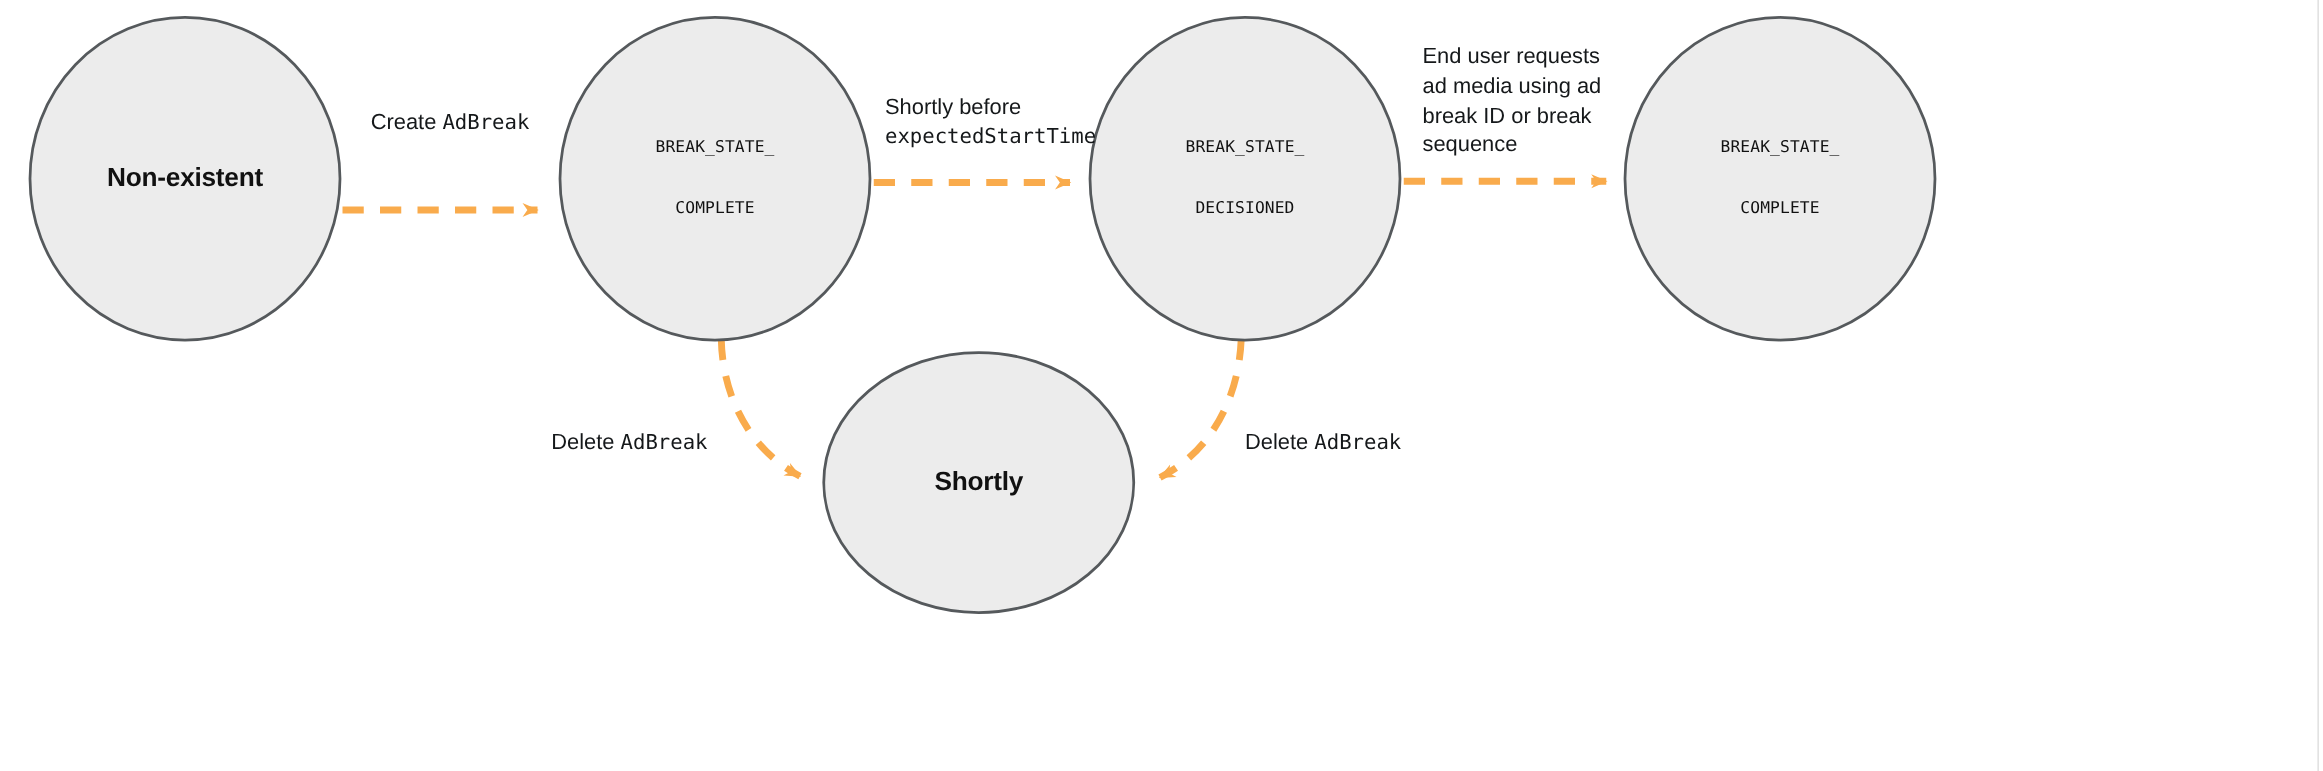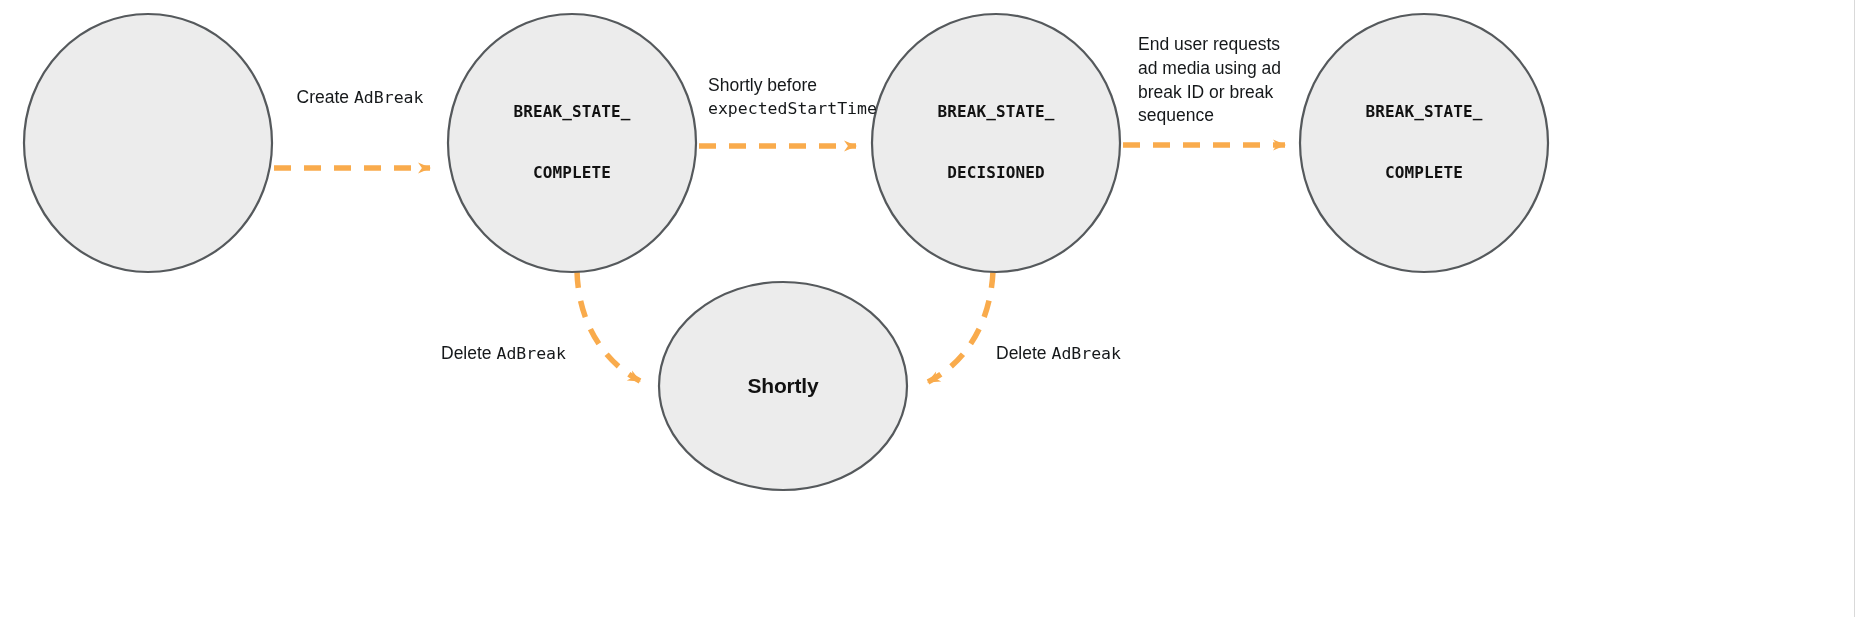--- a/index.html
+++ b/index.html
@@ -52,22 +52,22 @@
     transform: translate(-50%, -50%);
   }
   .node-label.sans-bold {
     font-family: "Liberation Sans", sans-serif;
     font-weight: bold;
     font-size: 21px;
     letter-spacing: -0.2px;
   }
   .node-label.mono-bold {
     font-family: "DejaVu Sans Mono", "Liberation Mono", monospace;
-    font-weight: bold;
-    font-size: 16px;
+    font-weight: normal;
+    font-size: 13px;
     letter-spacing: 0.1px;
   }
   .edge-label {
     position: absolute;
     color: #15181a;
     line-height: 1.36;
     white-space: pre;
     pointer-events: none;
   }
   .edge-label .txt-sans {
@@ -123,20 +123,23 @@
       <path class="edge-path" d="M 993 271 C 991 319 969 361 928 382" marker-end="url(#arrow-open)" style="stroke: rgb(249, 171, 76);"></path>
     </g>
 
     <ellipse class="node-ellipse" cx="148" cy="143" rx="124" ry="129" style="fill: rgb(236, 236, 236); stroke: rgb(85, 89, 92);"></ellipse>
     <ellipse class="node-ellipse" cx="572" cy="143" rx="124" ry="129" style="fill: rgb(236, 236, 236); stroke: rgb(85, 89, 92);"></ellipse>
     <ellipse class="node-ellipse" cx="996" cy="143" rx="124" ry="129" style="fill: rgb(236, 236, 236); stroke: rgb(85, 89, 92);"></ellipse>
     <ellipse class="node-ellipse" cx="1424" cy="143" rx="124" ry="129" style="fill: rgb(236, 236, 236); stroke: rgb(85, 89, 92);"></ellipse>
     <ellipse class="node-ellipse" cx="783" cy="386" rx="124" ry="104" style="fill: rgb(236, 236, 236); stroke: rgb(85, 89, 92);"></ellipse>
   </svg>
 
+  <div class="node-label sans-bold" style="left:148px; top:143px;">
+    <div>Non-existent</div>
+  </div>
 
   <div class="node-label mono-bold" style="left:572px; top:143px;">
     <div>BREAK_STATE_</div>
     <div>COMPLETE</div>
   </div>
 
   <div class="node-label mono-bold" style="left:996px; top:143px;">
     <div>BREAK_STATE_</div>
     <div>DECISIONED</div>
   </div>

